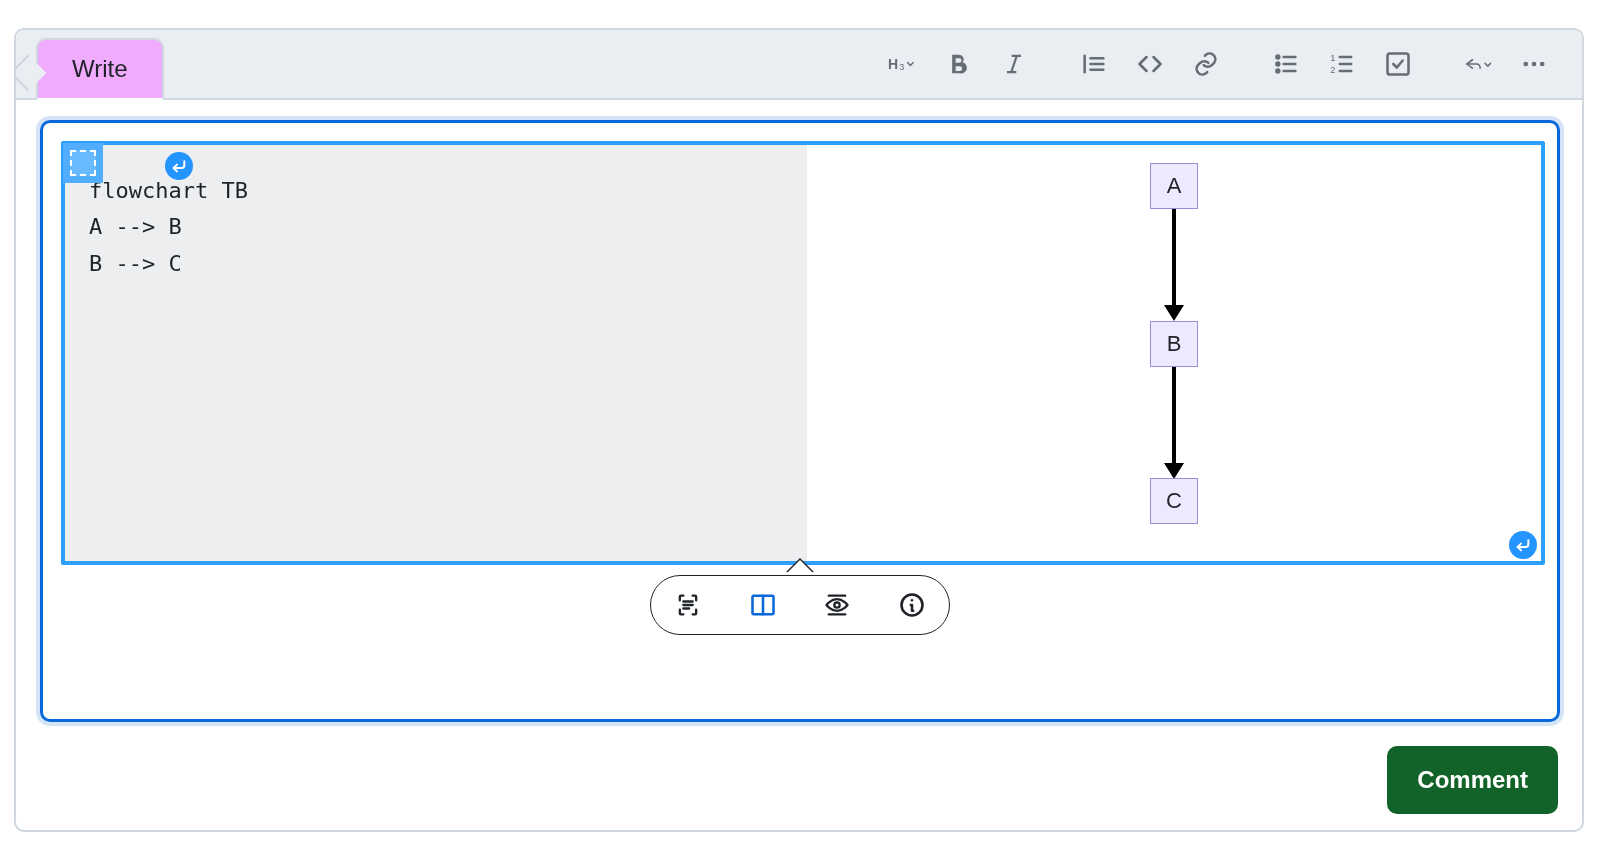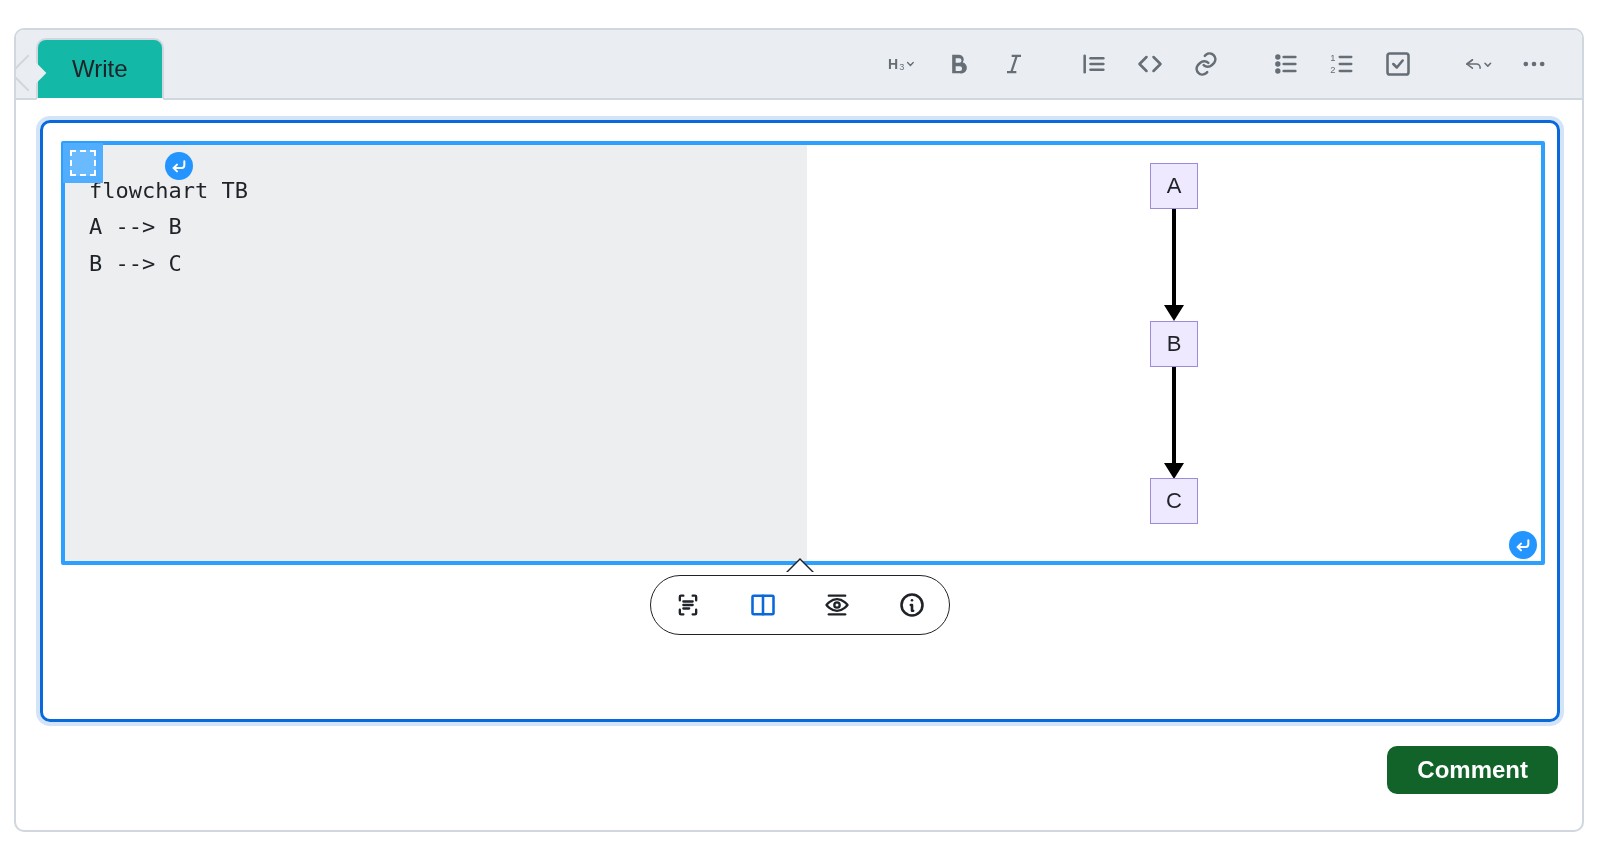--- a/index.html
+++ b/index.html
@@ -36,21 +36,21 @@
     left: 0; top: 0; right: 0;
     height: 70px;
     background: #eaeef2;
     border-bottom: 2px solid #d0d7de;
   }
   .tab {
     position: absolute;
     left: 20px; bottom: -2px;
     height: 62px;
     padding: 8px 34px;
-    background: #14b8a6;
+    background: #f0abfc;
     border: 2px solid #d0d7de;
     border-bottom: 2px solid #fff;
     border-top-left-radius: 10px;
     border-top-right-radius: 10px;
     display: flex; align-items: center;
     font-size: 24px;
     cursor: pointer;
   }
   .toolbar {
     position: absolute;
@@ -193,21 +193,21 @@
     cursor:pointer;
     color:#1f2328;
     border-radius:8px;
   }
   .vbtn svg{width:28px;height:28px;}
   .vbtn.active{ color:#0969da; }
 
   .comment-btn {
     position:absolute;
     right: 24px; top: 716px;
-    height: 48px;
+    height: 68px;
     padding: 0 30px;
     background: #116329;
     color: #fff;
     font-size: 24px;
     font-weight: 600;
     border: none;
     border-radius: 10px;
     cursor: pointer;
     display:flex;align-items:center;
   }

